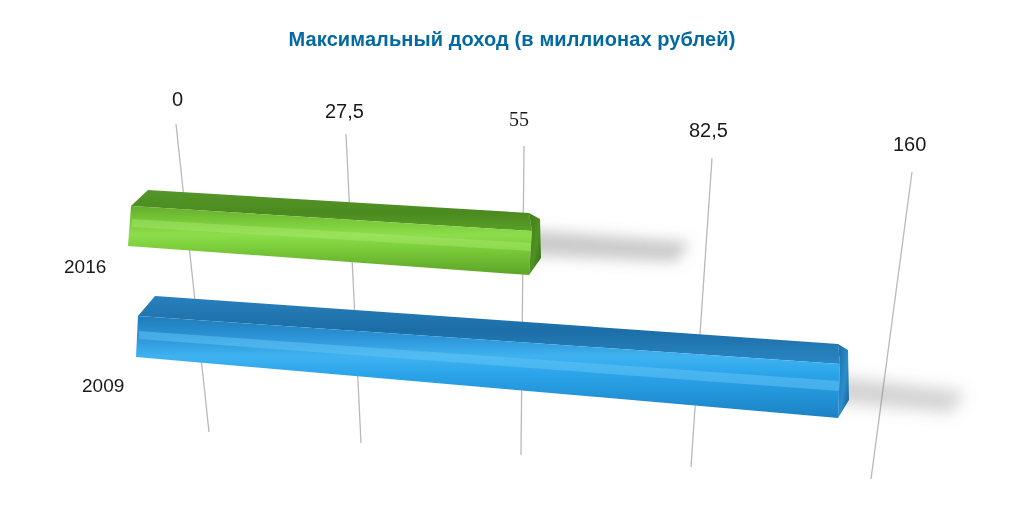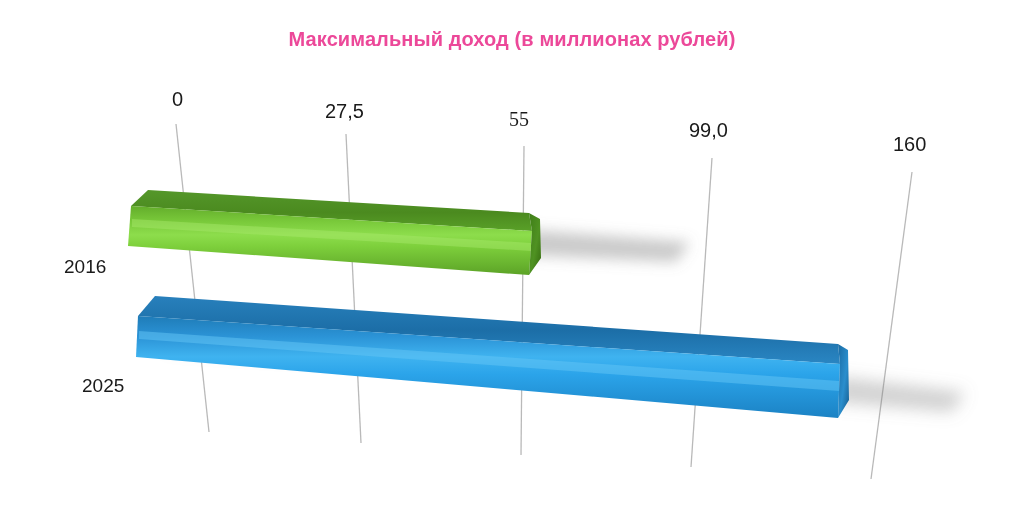--- a/index.html
+++ b/index.html
@@ -23,21 +23,21 @@
 
   
   .chart-title {
     position: absolute;
     top: 28px;
     left: 0;
     width: 1024px;
     text-align: center;
     font-size: 20px;
     font-weight: bold;
-    color: #ec4899;
+    color: #0369a1;
     letter-spacing: 0.1px;
     white-space: nowrap;
   }
 
   
   .tick-label {
     position: absolute;
     font-size: 20px;
     color: #1a1a1a;
     white-space: nowrap;
@@ -161,19 +161,19 @@
 
       <polygon points="838,344 840,364 838,418 849,400 848,350" fill="url(#blueCap)"></polygon>
 
       <polygon points="139,331 839,381 839,391 139,339" fill="#63c6f6" opacity="0.50"></polygon>
     </g>
   </svg>
 
   <div class="tick-label" style="left:172px; top:88px;">0</div>
   <div class="tick-label" style="left:325px; top:100px;">27,5</div>
   <div class="tick-label" style="left:509px; top:108px;font-family:Liberation Serif, serif;">55</div>
-  <div class="tick-label" style="left:689px; top:119px;">99,0</div>
+  <div class="tick-label" style="left:689px; top:119px;">82,5</div>
   <div class="tick-label" style="left:893px; top:133px;">160</div>
 
   <div class="cat-label" style="left:64px; top:232px;margin-top:24px;">2016</div>
-  <div class="cat-label" style="left:82px; top:375px;">2025</div>
+  <div class="cat-label" style="left:82px; top:375px;">2009</div>
 
 </div>
 
 </body></html>

